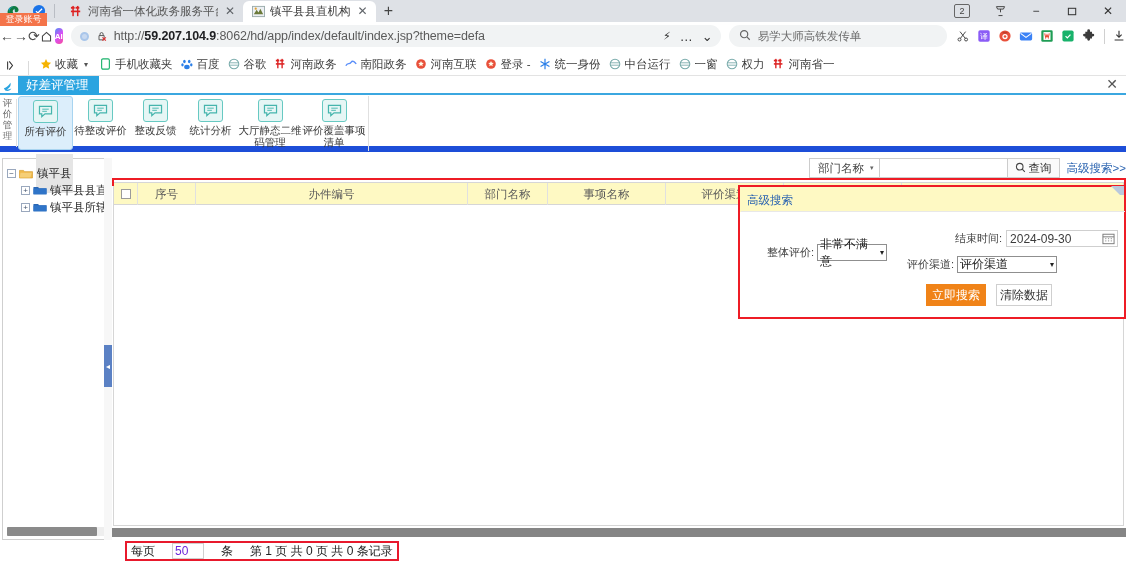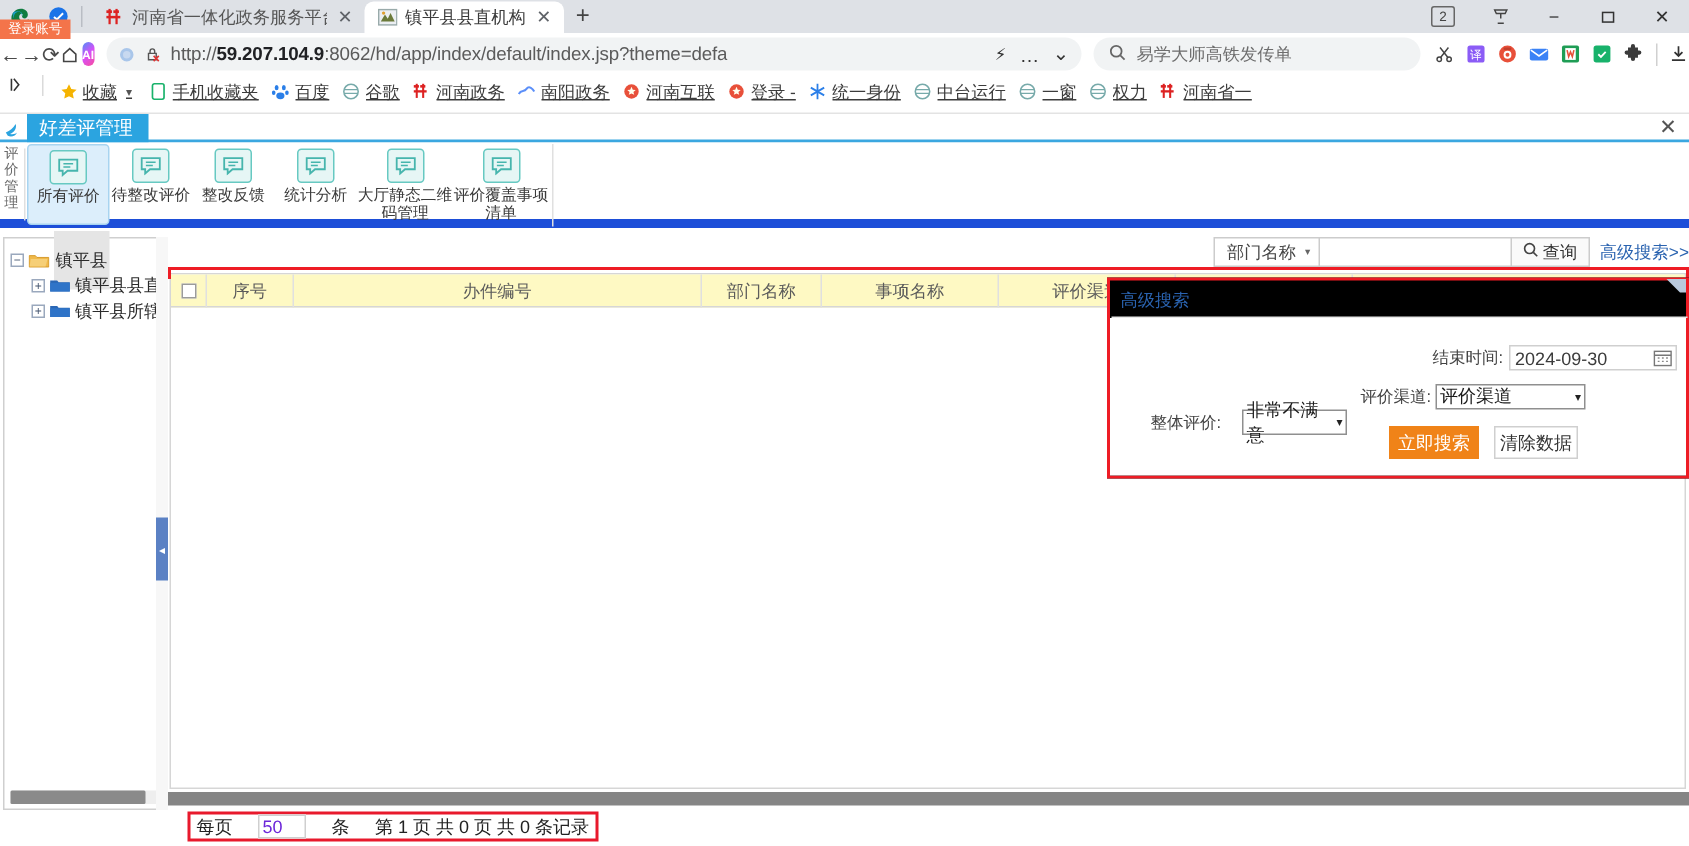--- a/index.html
+++ b/index.html
@@ -76,23 +76,22 @@
     flex: 0 0 218px; height: 22px; background: #f1f3f4; border-radius: 11px;
     display: flex; align-items: center; gap: 7px; padding: 0 10px; margin-left: 8px;
     font-size: 11.5px; color: #6d6d6d;
   }
   .ext-row { display: flex; align-items: center; margin-left: 6px; }
   .ext { width: 21px; height: 20px; display:flex; align-items:center; justify-content:center; }
   .ext-sep { width:1px; height:15px; background:#d0d0d0; margin:0 4px; }
 
   .bookmarks {
     position: absolute; top: 50px; left: 0; width: 1126px; height: 26px;
-    background: #ffffff; display: flex; align-items: flex-start; font-size: 11.5px; color: #3c3c3c;
+    background: #ffffff; display: flex; align-items: flex-end; font-size: 11.5px; color: #3c3c3c;
     border-bottom: 1px solid #e3e3e3;
-    text-decoration: underline;
   }
   .bm {
     display: flex; align-items: center; gap: 3px; padding: 0 4px; height: 22px;
     white-space: nowrap; max-width: 88px; overflow: hidden;
   }
   .bm .bi { width: 13px; height: 13px; flex: 0 0 13px; display:flex; align-items:center; justify-content:center; font-size: 10px; }
   .bm .bt { overflow: hidden; text-overflow: clip; }
   .bm-caret { font-size: 8px; color: #555; padding: 0 3px; }
   .bm-sep { width: 1px; height: 14px; background: #dadada; margin: 0 6px 0 4px; }
   .ipd { width: 24px; text-align: center; font-size: 13px; color: #333; }
@@ -228,21 +227,21 @@
     padding: 0 4px; font-size: 12px; color: #222; gap: 17px; background: #fff;
   }
   .pager .pg-inp {
     width: 32px; height: 16px; border: 1px solid #cfcfcf; background: #fff;
     font-size: 12px; color: #6d28d9; text-align: left; padding-left: 2px; line-height: 14px;
   }
 
   
   .advpanel {
     position: absolute; left: 738px; top: 185px; width: 388px; height: 134px;
-    background: #000000; border: 2px solid #ee1c25; z-index: 30;
+    background: #fef9c3; border: 2px solid #ee1c25; z-index: 30;
   }
   .adv-title {
     position: absolute; left: 7px; top: 6px; font-size: 11.5px; color: #2a63b0;
   }
   .adv-divider { position: absolute; left: 1px; top: 24px; width: 384px; height: 1px; background: #e8e8e8; }
   .adv-body { position: absolute; left: 0; top: 25px; width: 384px; height: 105px; background: #fff; }
   .adv-row { position: absolute; display: flex; align-items: center; }
   .adv-lab { font-size: 11px; color: #444; white-space: nowrap; }
   .date-field {
     position: relative; width: 112px; height: 17px; border: 1px solid #cfcfcf; background: #fff;
@@ -774,21 +773,21 @@
           <span class="cal">
             <svg width="13" height="13" viewBox="0 0 14 14">
                 <rect x="1" y="2.4" width="12" height="10.2" fill="none" stroke="#777" stroke-width="1"></rect>
                 <path d="M1 5.2h12" stroke="#777" stroke-width="1"></path>
                 <path d="M3.4 7.2h1.3M6.4 7.2h1.3M9.4 7.2h1.3M3.4 9.6h1.3M6.4 9.6h1.3M9.4 9.6h1.3" stroke="#888" stroke-width="1"></path>
               </svg>
           </span>
         </span>
       </div>
 
-      <div class="adv-row" style="left:27px; top:61px; gap:14px;">
+      <div class="adv-row" style="left:27px; top:32px; gap:3px;">
         <span class="adv-lab">整体评价:</span>
         <span class="mini-select" style="width:70px">
           <span>非常不满意</span>
           <span class="ar">▾</span>
         </span>
       </div>
 
       <div class="adv-row" style="left:167px; top:44px; gap:3px;">
         <span class="adv-lab">评价渠道:</span>
         <span class="mini-select" style="width:100px">

